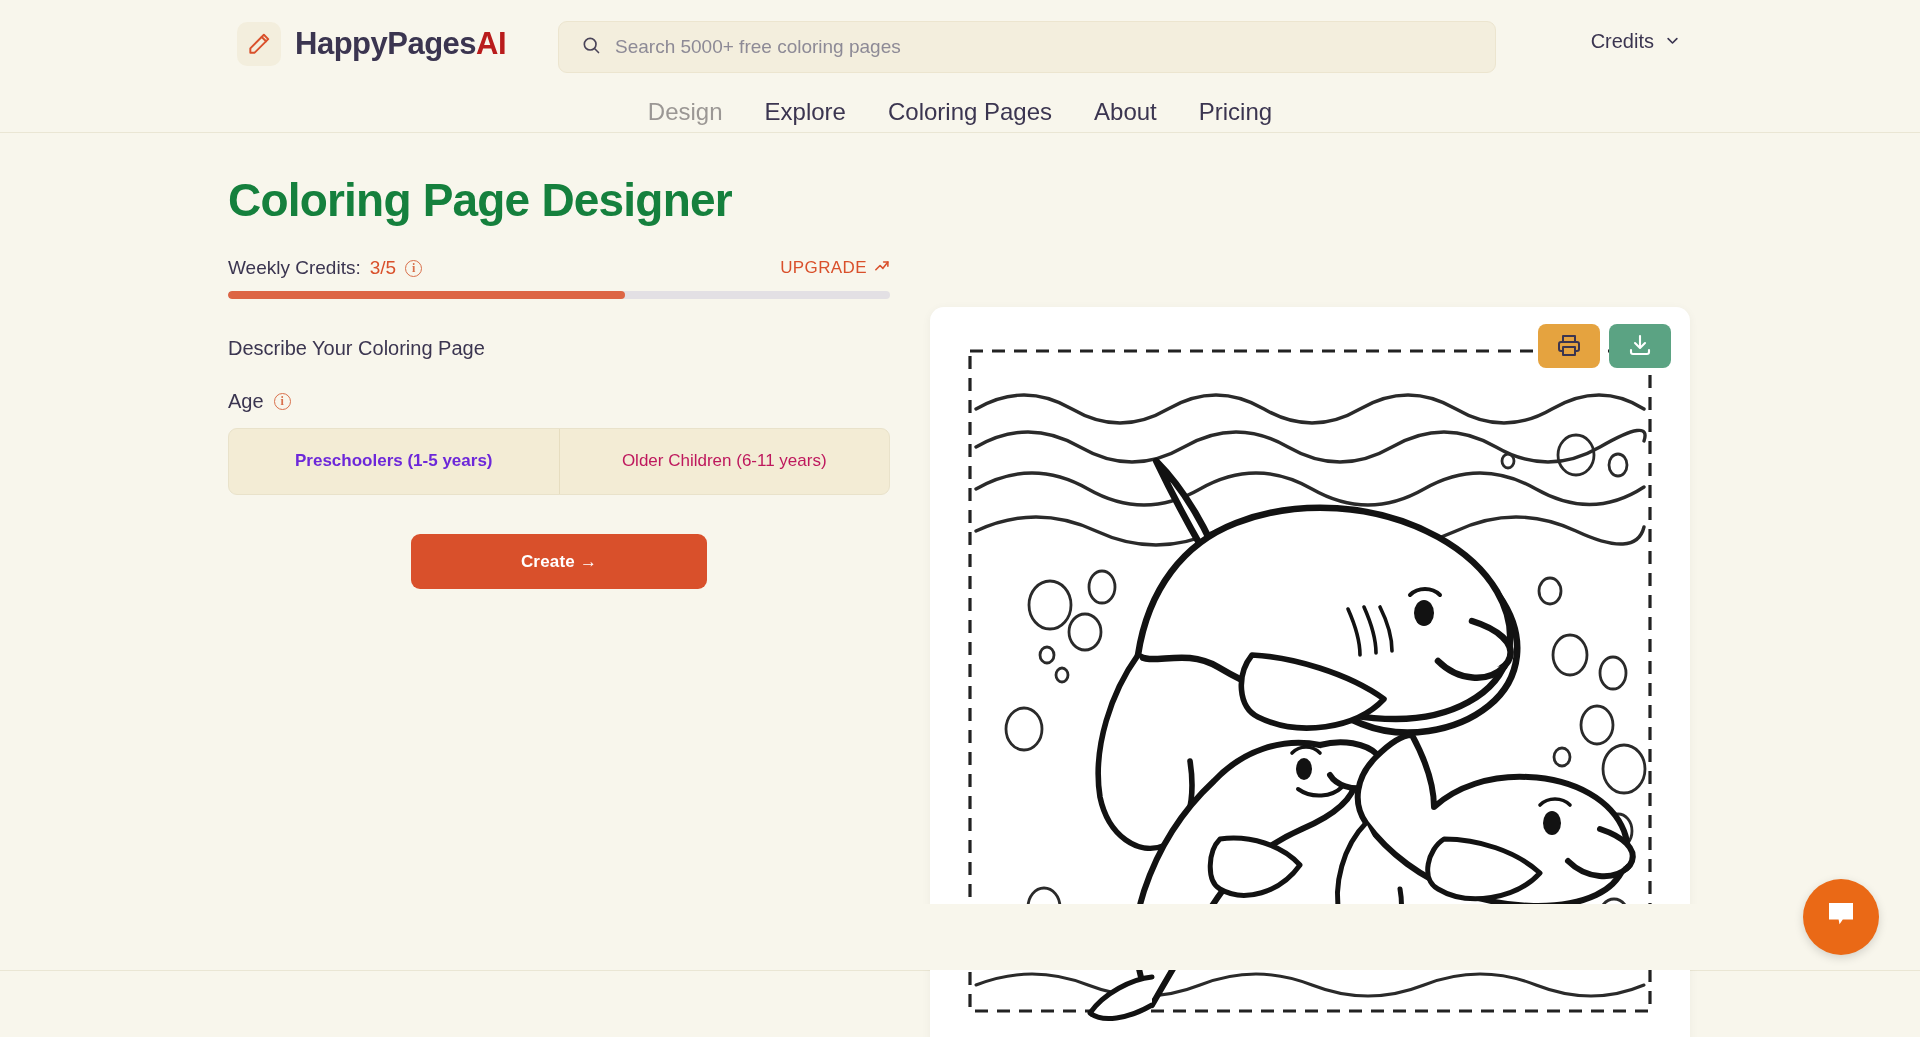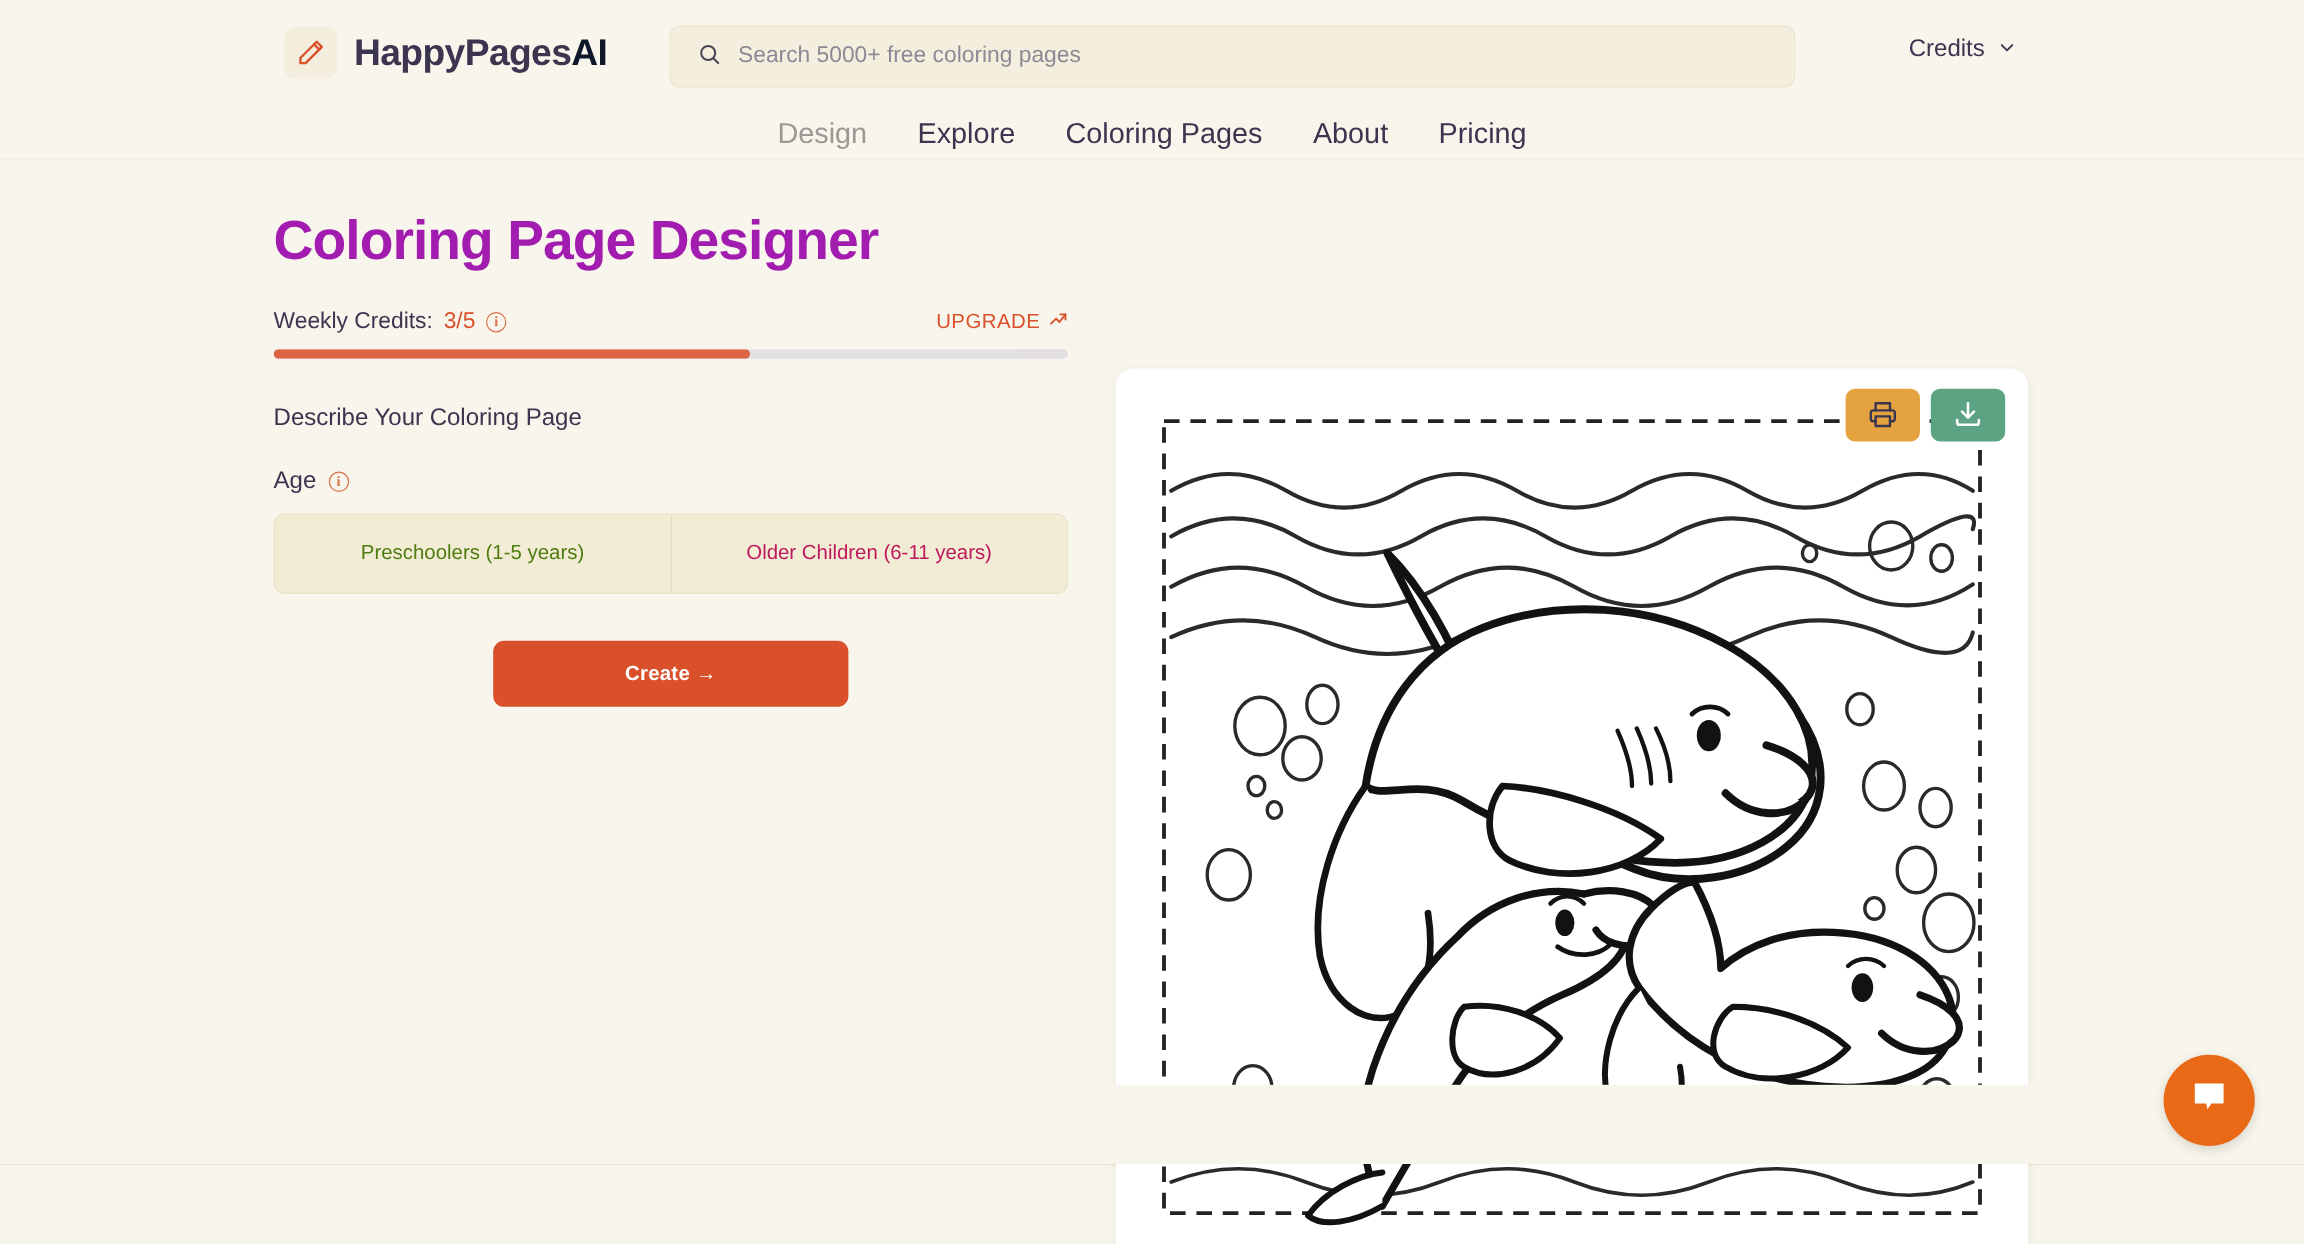--- a/index.html
+++ b/index.html
@@ -38,21 +38,21 @@
     background: #f3eedd;
     display: flex; align-items: center; justify-content: center;
   }
   .logo-text {
     font-size: 31px;
     font-weight: 700;
     letter-spacing: -0.5px;
     color: #3b3550;
     white-space: nowrap;
   }
-  .logo-text .accent { color: #0f172a; }
+  .logo-text .accent { color: #b91c1c; }
 
   .searchbar {
     position: absolute;
     left: 558px;
     top: 21px;
     width: 938px;
     height: 52px;
     background: #f3eedd;
     border: 1px solid #ece5cf;
     border-radius: 9px;
@@ -113,21 +113,21 @@
   
   .panel-left {
     position: absolute;
     left: 228px;
     top: 40px;
     width: 662px;
   }
   .page-title {
     font-size: 46px;
     font-weight: 700;
-    color: #a21caf;
+    color: #15803d;
     letter-spacing: -0.8px;
     margin-bottom: 30px;
     white-space: nowrap;
   }
   .credits-row {
     display: flex;
     align-items: center;
     justify-content: space-between;
     margin-bottom: 12px;
   }
@@ -215,21 +215,21 @@
     justify-content: center;
     text-align: center;
     font-size: 17px;
     line-height: 1.35;
     color: #be185d;
     padding: 0 10px;
     cursor: pointer;
     border-right: 1px solid #e6ddc0;
   }
   .age-option:last-child { border-right: none; }
-  .age-option.selected { color: #4d7c0f; }
+  .age-option.selected { color: #6d28d9; font-weight: bold; }
 
   .create-btn {
     display: block;
     margin: 39px auto 0;
     width: 296px;
     height: 55px;
     background: #d9502b;
     color: #ffffff;
     border: none;
     border-radius: 9px;

